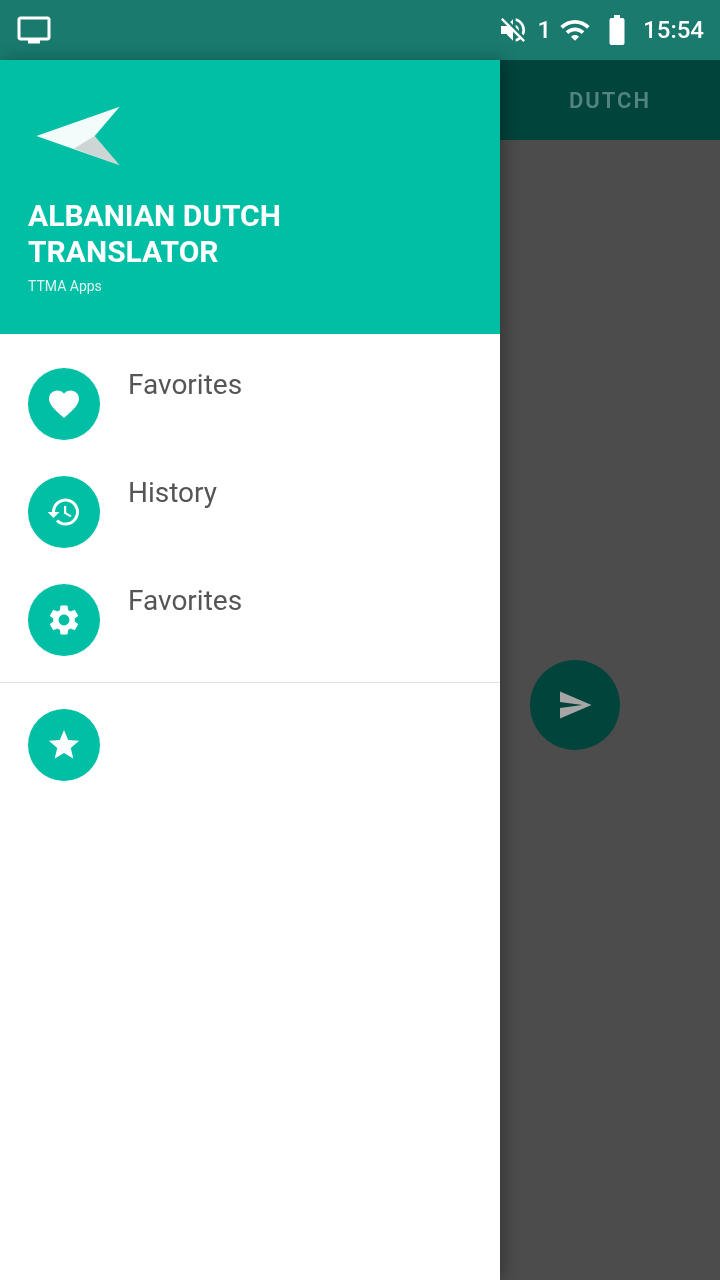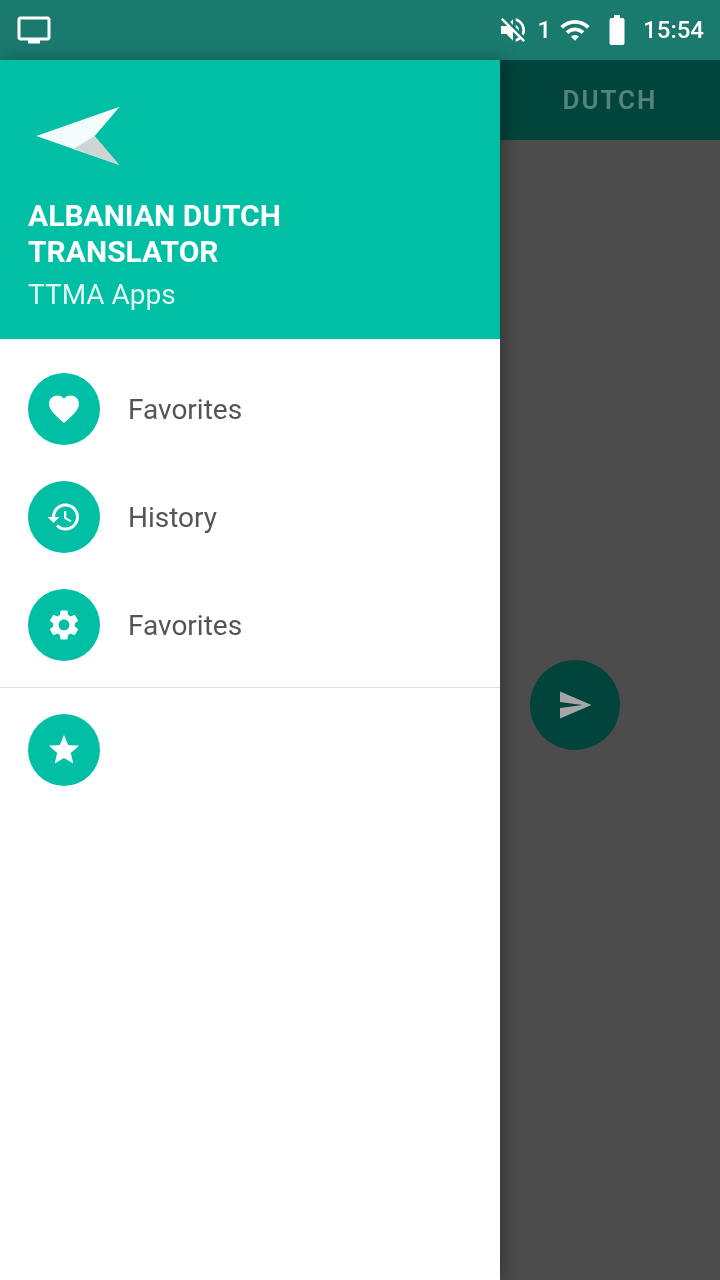--- a/index.html
+++ b/index.html
@@ -78,21 +78,21 @@
       right: 0;
       width: 220px;
       height: 80px;
       background: #00695c;
       display: flex;
       align-items: center;
       justify-content: center;
     }
     .dutch-tab-text {
       color: #80cbc4;
-      font-size: 26px;
+      font-size: 22px;
       font-weight: 600;
       letter-spacing: 2px;
     }
 
     
     .app-content-bg {
       position: absolute;
       top: 80px;
       left: 500px;
       width: 220px;
@@ -135,21 +135,21 @@
       background: #fff;
       z-index: 10;
       display: flex;
       flex-direction: column;
       box-shadow: 4px 0 16px rgba(0,0,0,0.3);
     }
 
     
     .drawer-header {
       background: #00bfa5;
-      padding: 36px 28px 28px 28px;
+      padding: 36px 28px 40px 28px;
       display: flex;
       flex-direction: column;
       align-items: flex-start;
       min-height: 240px;
       justify-content: flex-end;
     }
 
     .drawer-logo {
       margin-bottom: 18px;
     }
@@ -164,35 +164,34 @@
       color: #fff;
       font-size: 30px;
       font-weight: 700;
       line-height: 1.2;
       margin-bottom: 8px;
       text-transform: uppercase;
     }
 
     .drawer-subtitle {
       color: #e0f7f4;
-      font-size: 28px;
+      font-size: 14px;
       font-weight: 400;
     }
 
     
     .drawer-menu {
       flex: 1;
       display: flex;
       flex-direction: column;
       padding: 16px 0;
     }
 
     .menu-item {
       display: flex;
-      align-items: center;
       padding: 18px 28px;
       cursor: pointer;
       background: #fff;
     }
 
     .menu-icon-circle {
       width: 72px;
       height: 72px;
       border-radius: 50%;
       background: #00bfa5;

